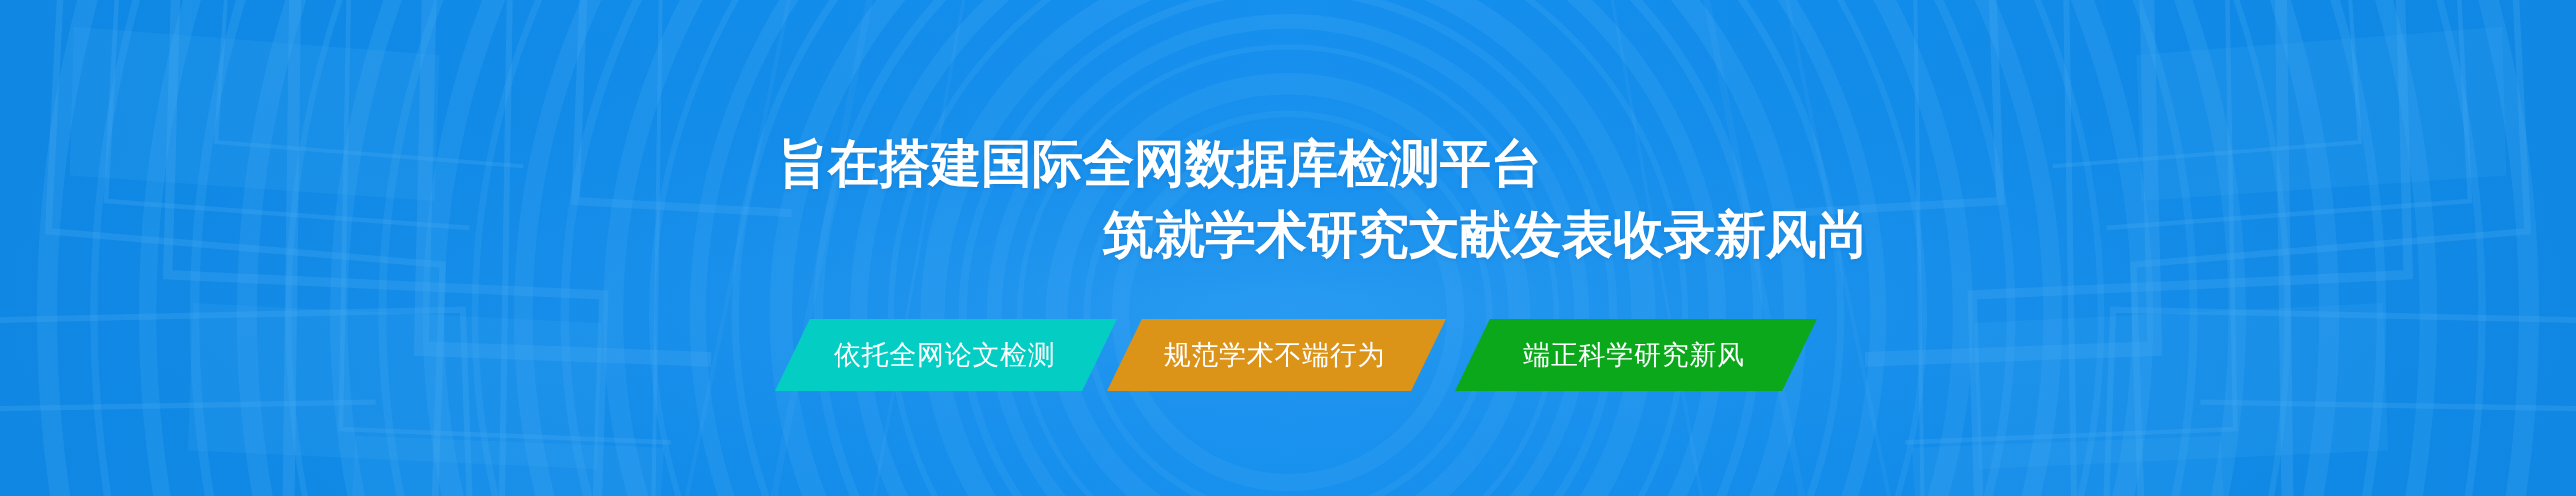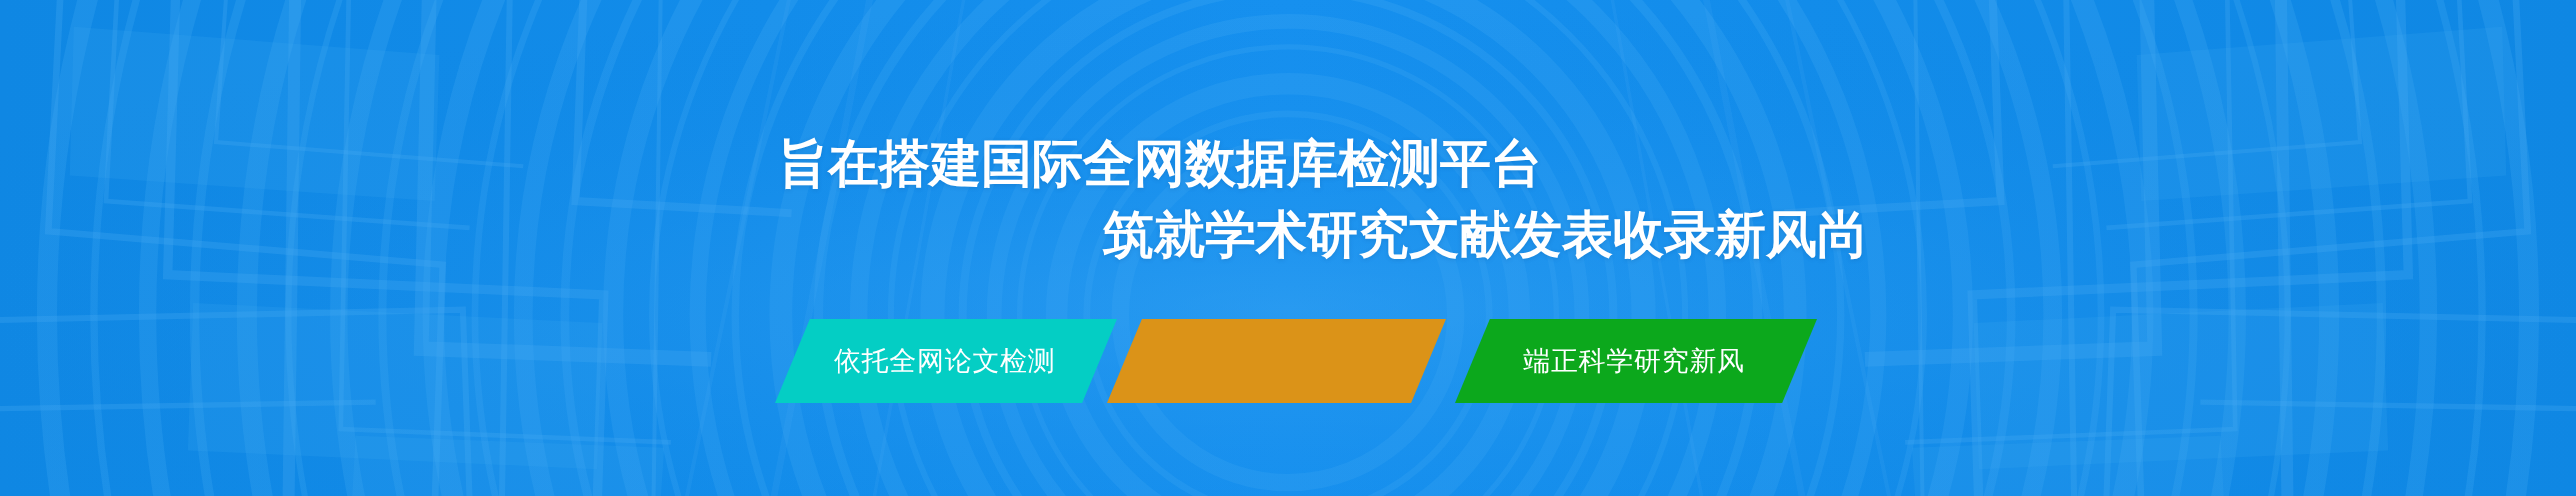--- a/index.html
+++ b/index.html
@@ -60,21 +60,21 @@
     position: absolute;
     left: 775px;
     top: 319px;
     width: 1033px;
     height: 72px;
     z-index: 6;
   }
   .tag {
     position: absolute;
     top: 0;
-    height: 84px;
+    height: 72px;
     display: flex;
     align-items: center;
     justify-content: center;
   }
   .tag-shape {
     position: absolute;
     inset: 0;
     width: 100%;
     height: 100%;
   }
@@ -218,20 +218,21 @@
       <svg class="tag-shape" viewBox="0 0 510 108" preserveAspectRatio="none" aria-hidden="true">
         <polygon points="52,0 510,0 458,108 0,108" fill="#04cec4"></polygon>
       </svg>
       <span class="tag-label">依托全网论文检测</span>
     </div>
 
     <div id="tag-1" class="tag">
       <svg class="tag-shape" viewBox="0 0 505 108" preserveAspectRatio="none" aria-hidden="true">
         <polygon points="52,0 505,0 453,108 0,108" fill="#db9318"></polygon>
       </svg>
+      <span class="tag-label">规范学术不端行为</span>
     </div>
 
     <div id="tag-2" class="tag">
       <svg class="tag-shape" viewBox="0 0 540 108" preserveAspectRatio="none" aria-hidden="true">
         <polygon points="52,0 540,0 488,108 0,108" fill="#0ca81c"></polygon>
       </svg>
       <span class="tag-label">端正科学研究新风</span>
     </div>
 
   </div>

